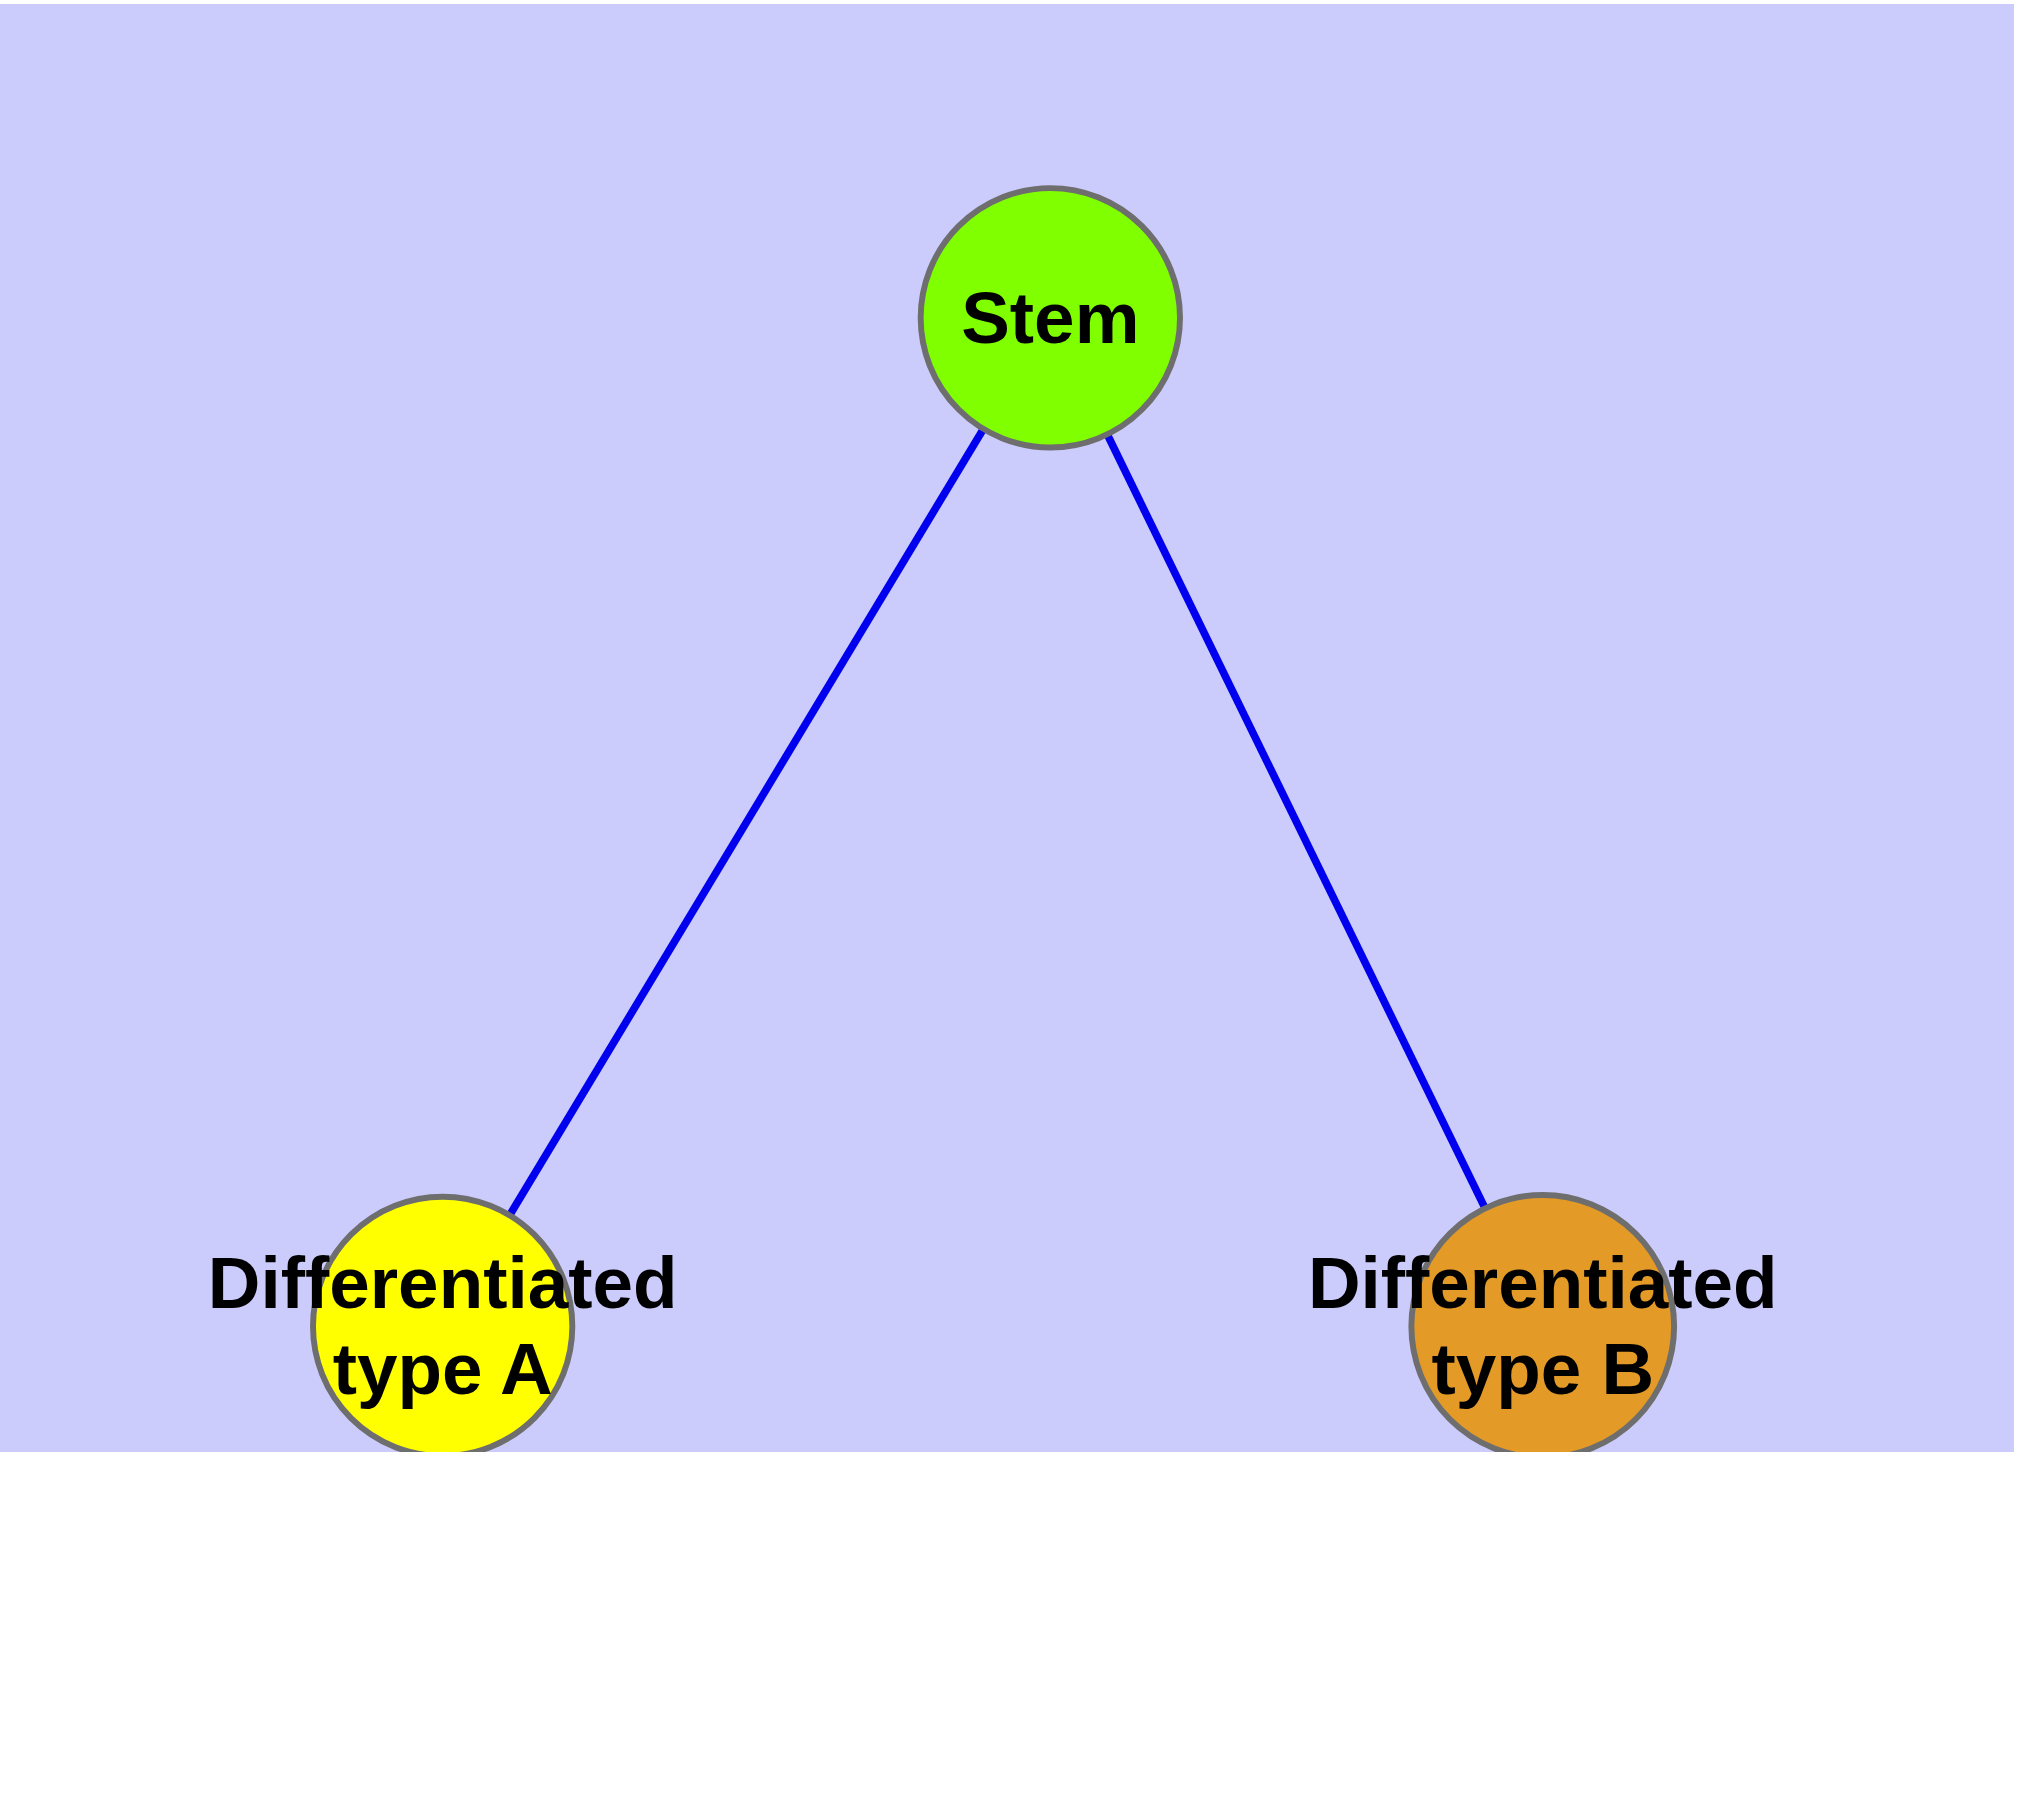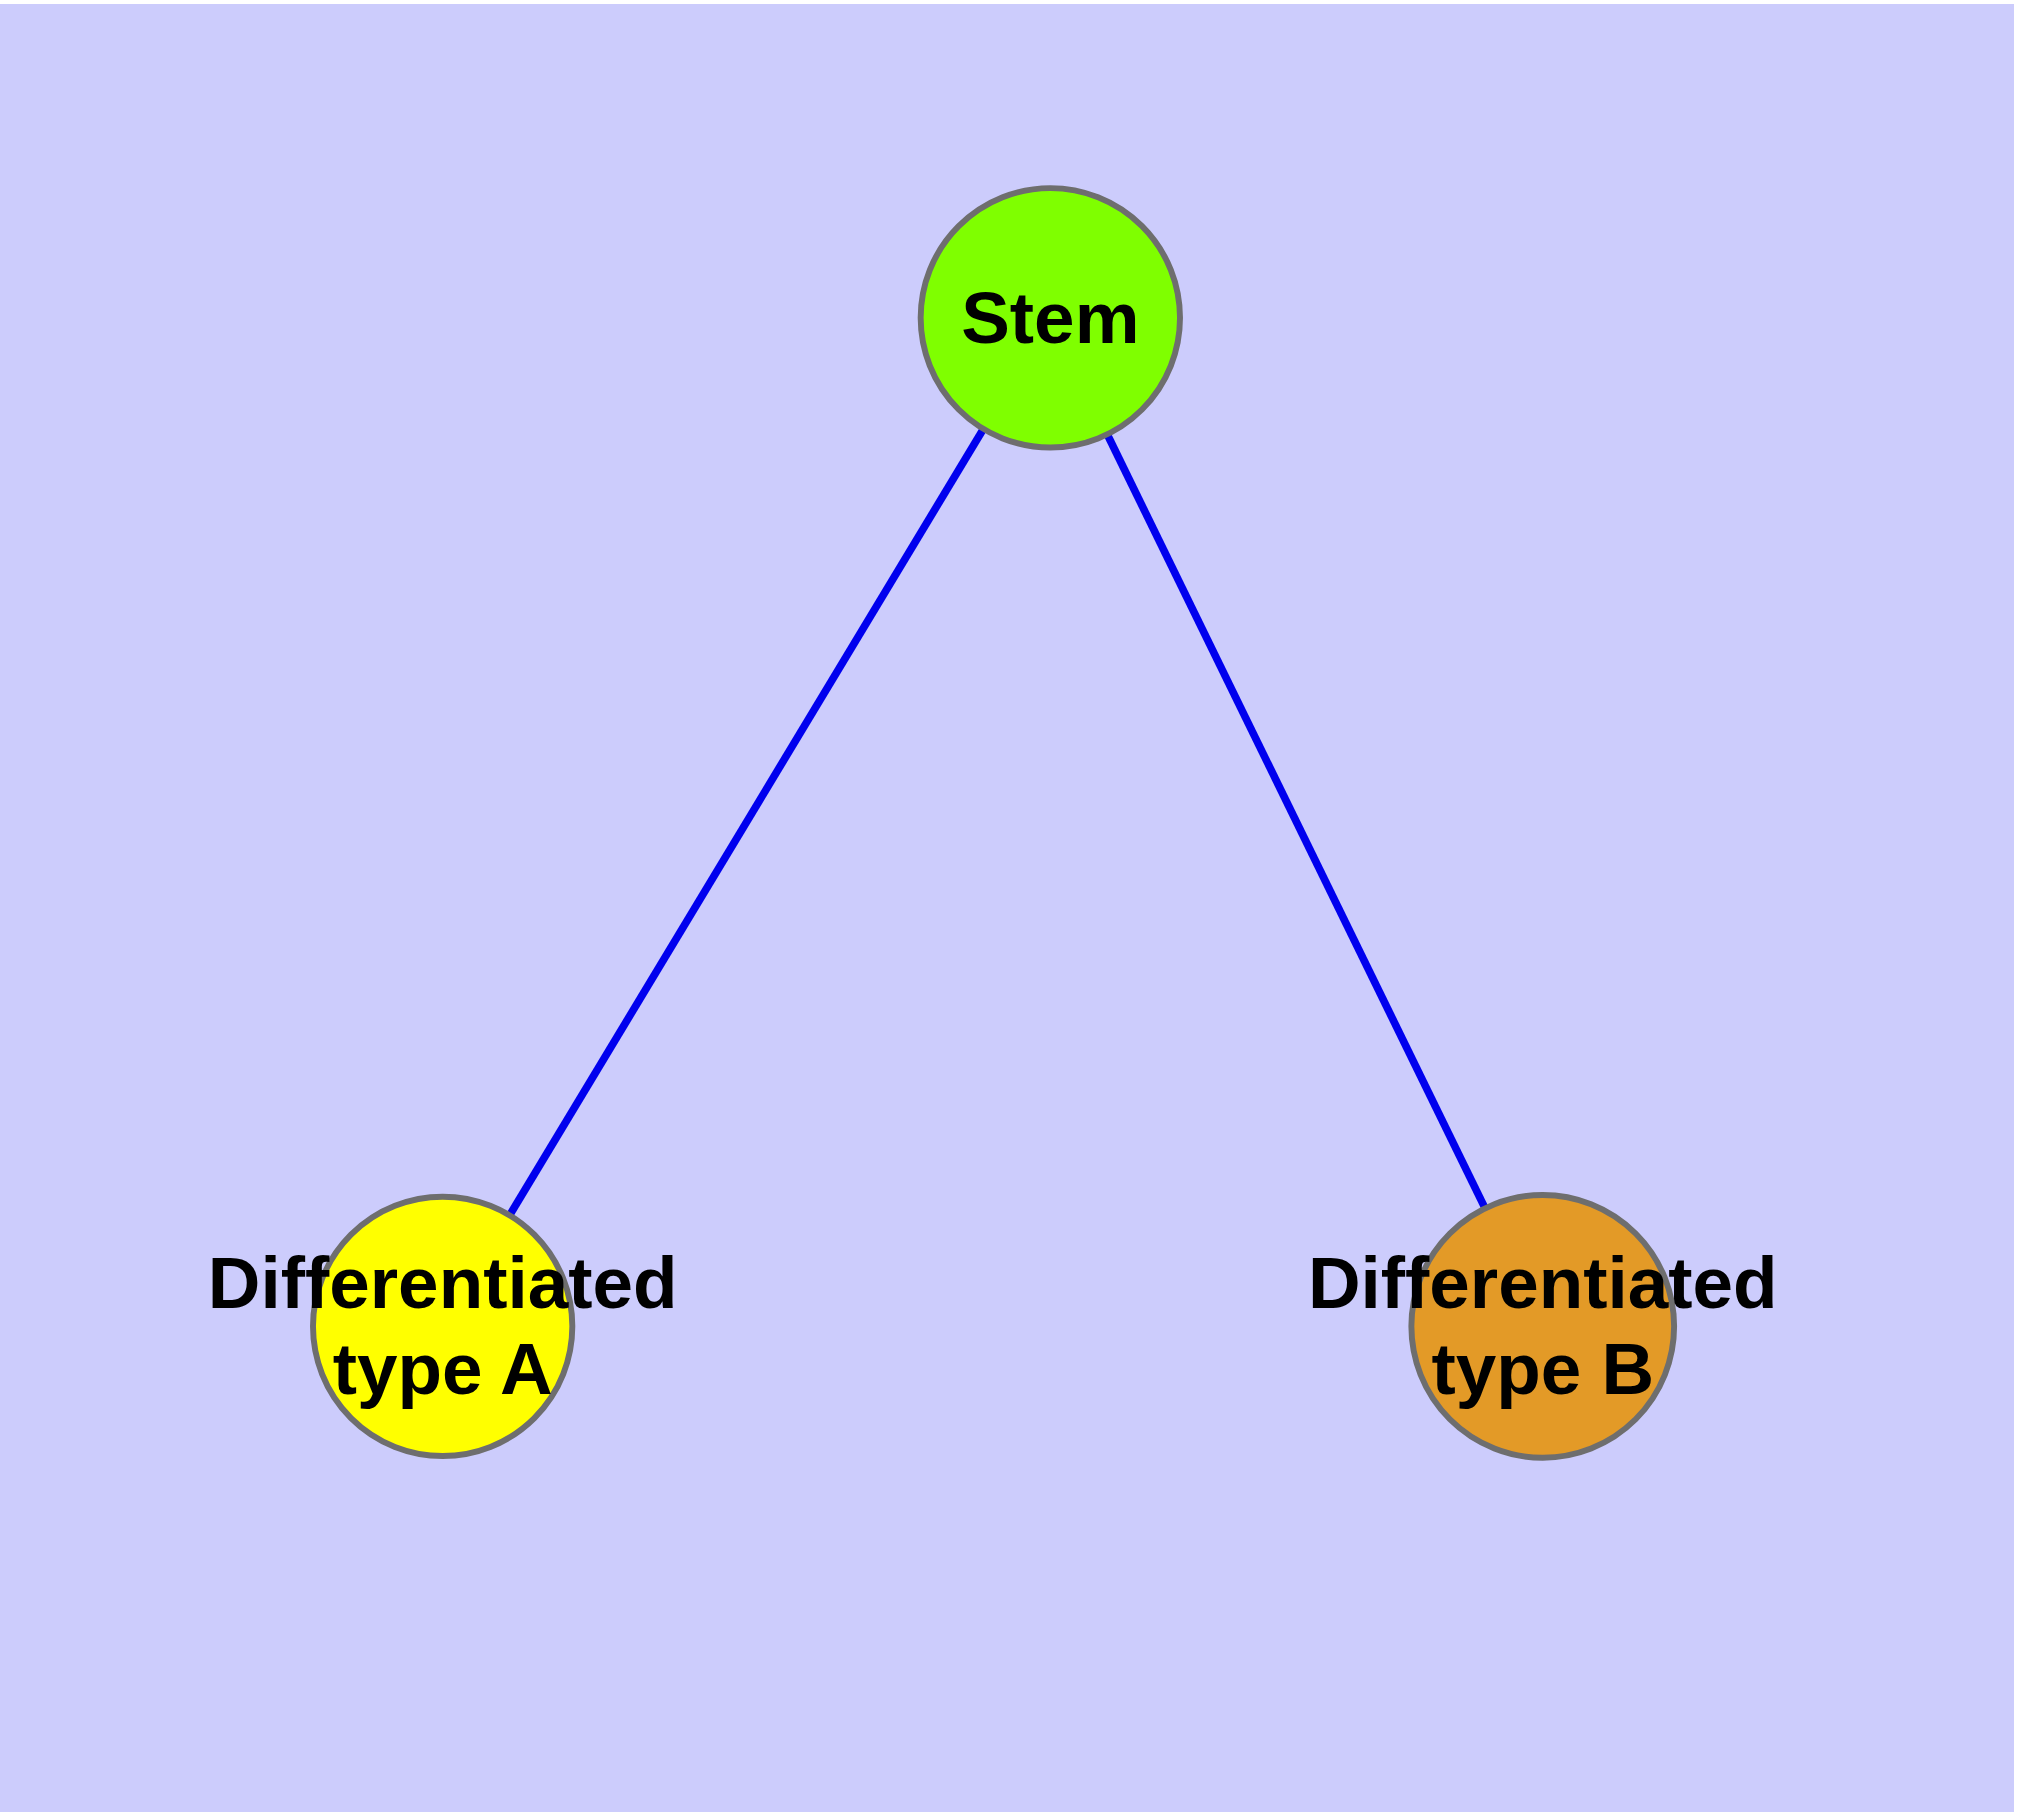--- a/index.html
+++ b/index.html
@@ -35,21 +35,21 @@
   .node-label {
     font-weight: bold;
     fill: #000000;
     text-anchor: middle;
     font-family: "Liberation Sans", "DejaVu Sans", sans-serif;
   }
 </style>
 </head>
 <body>
 
-<div id="canvas" style="width: 2021px; height: 1812px; background: rgb(255, 255, 255);">
+<div id="canvas" style="width: 2021px; height: 1452px; background: rgb(255, 255, 255);">
   <div id="plot-area" style="background: rgb(204, 204, 252);"></div>
 
   <svg id="graph-svg" viewBox="0 0 2384 2138" xmlns="http://www.w3.org/2000/svg">
 
     <g id="edges-layer">
         <line x1="1162.1036889383486" y1="502.6242819572738" x2="598.8963110616515" y2="1437.3757180427262" stroke="#0000ee" stroke-width="9" stroke-linecap="butt"></line>
         <line x1="1304.3716698859075" y1="508.8937816940276" x2="1753.7508580350868" y2="1429.308986336925" stroke="#0000ee" stroke-width="9" stroke-linecap="butt"></line>
       </g>
     <g id="nodes-layer">
         <g>

